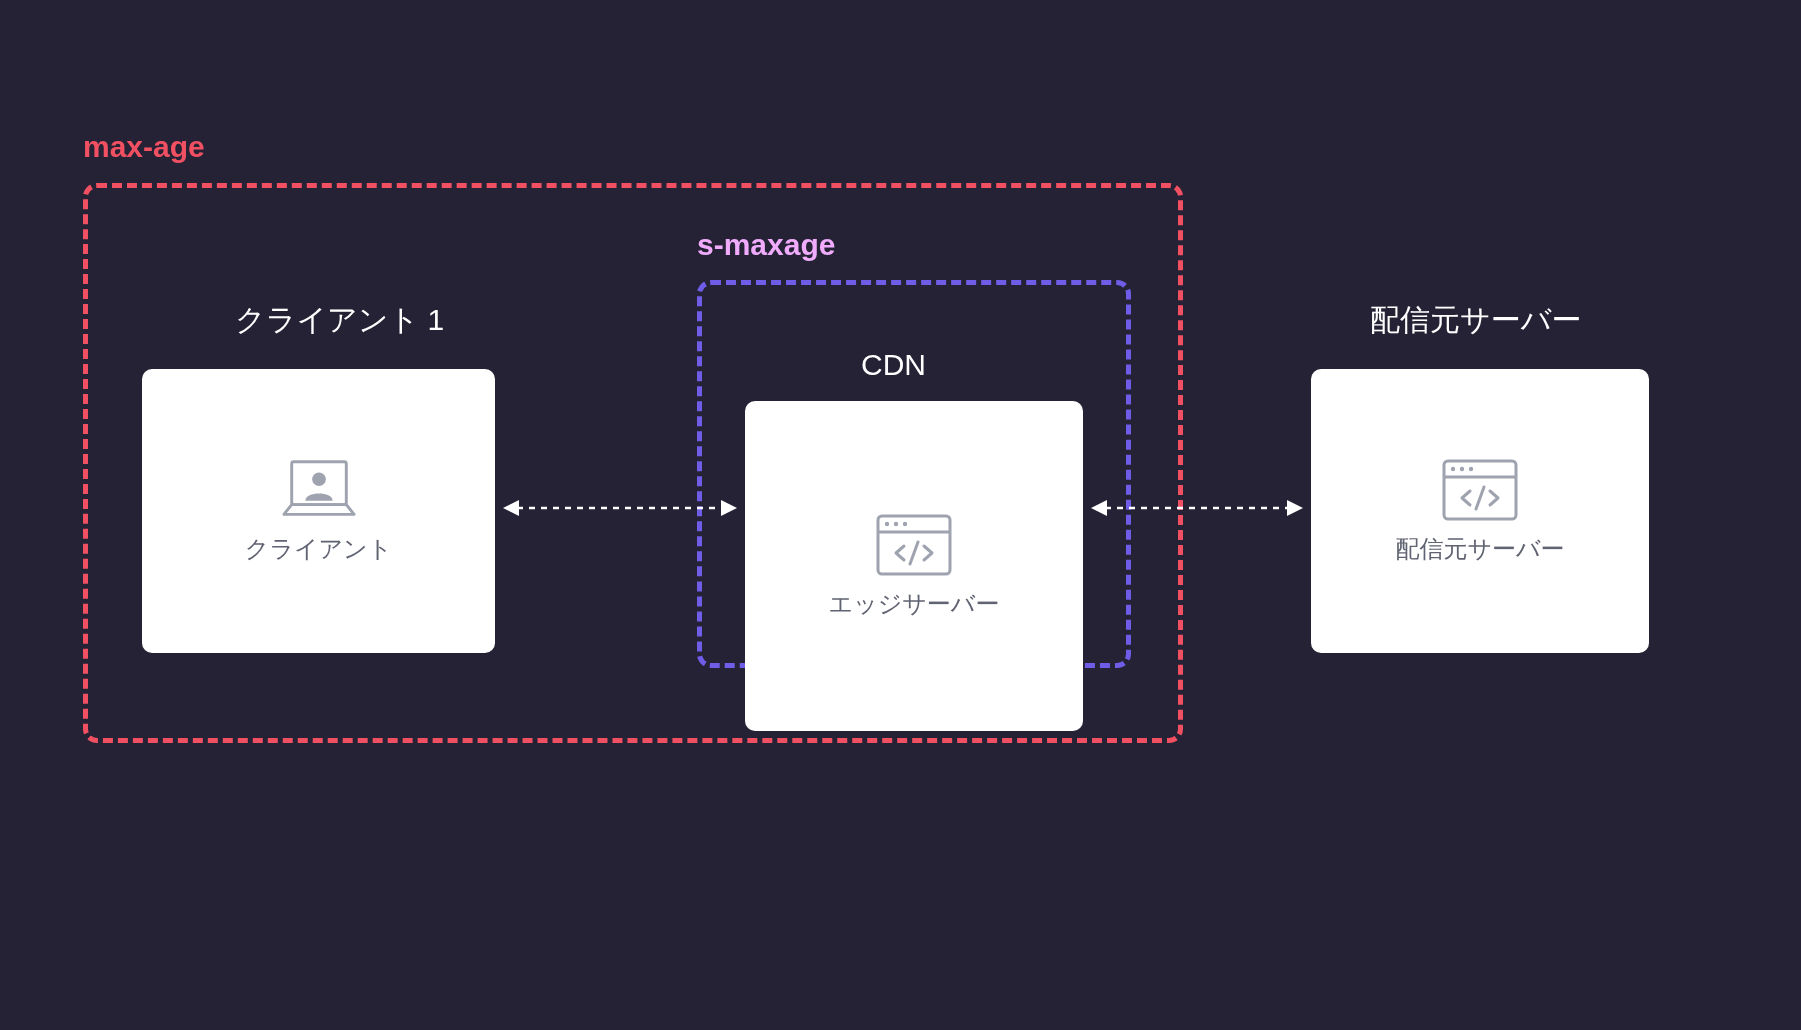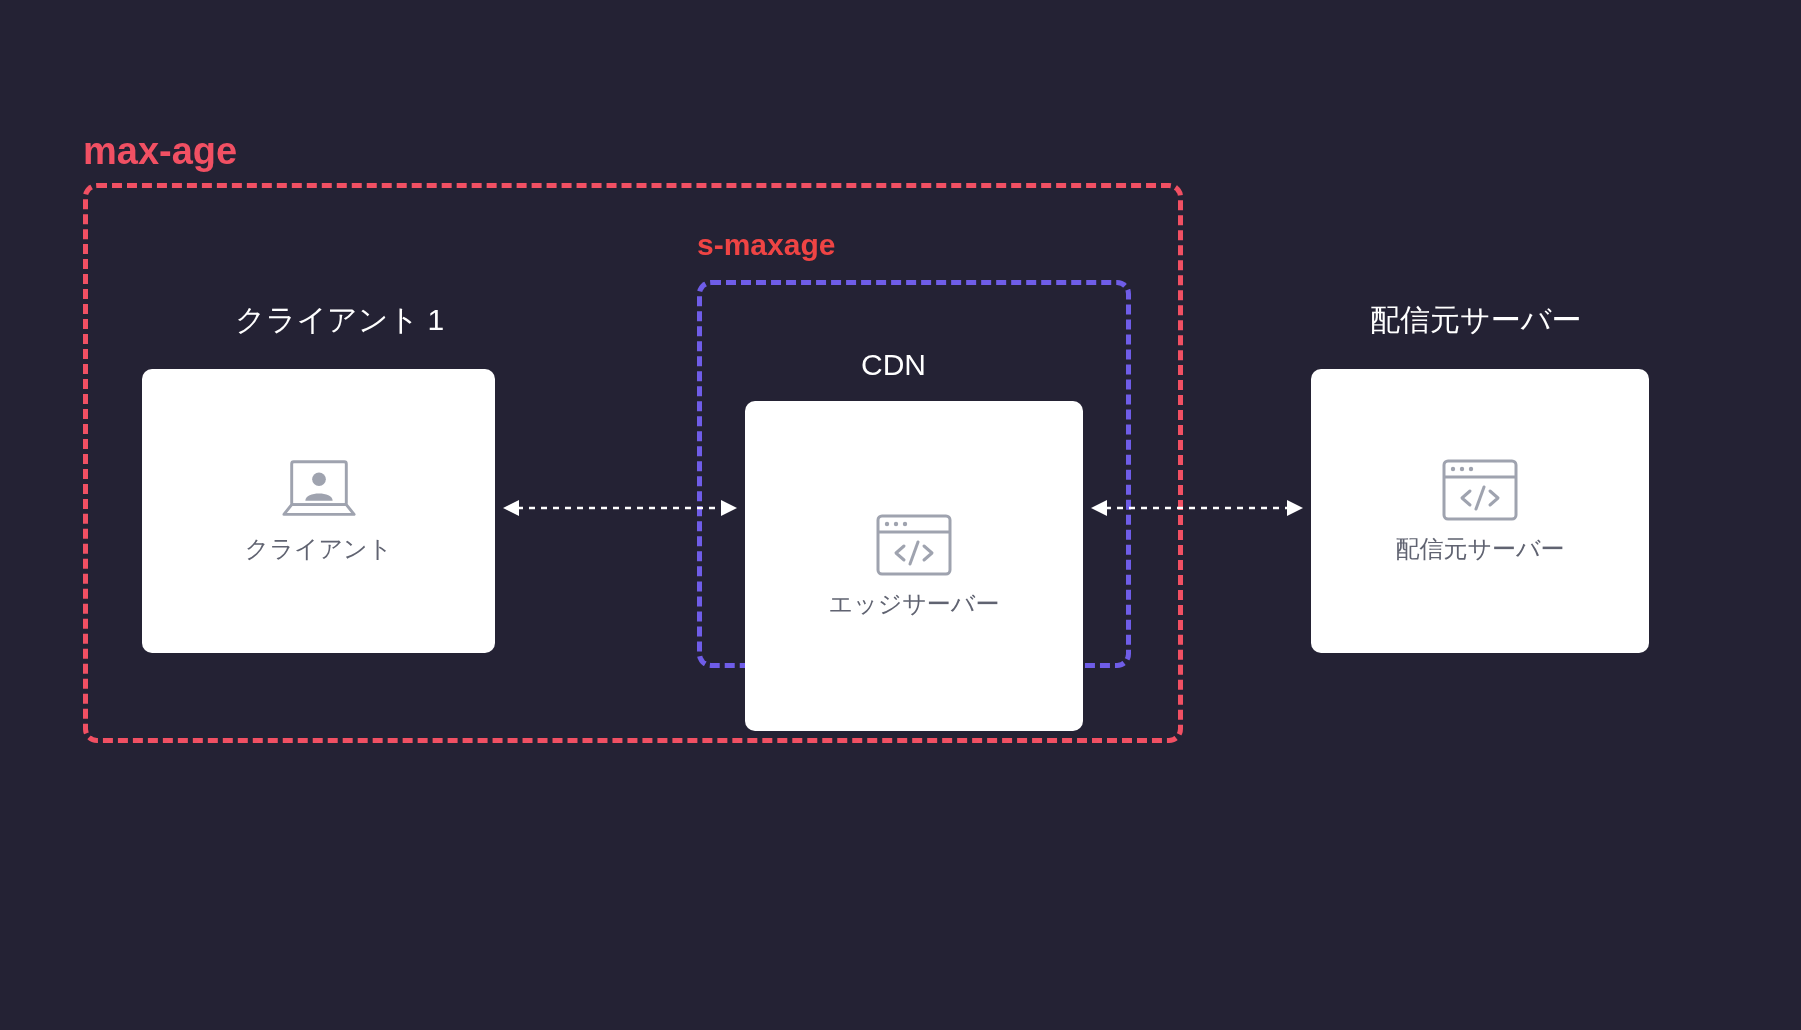--- a/index.html
+++ b/index.html
@@ -1,21 +1,21 @@
 <!DOCTYPE html>
 <html><head>
 <meta charset="utf-8">
 <style>
   html,body{margin:0;padding:0;background:#242234;width:1801px;height:1030px;overflow:hidden;font-family:-apple-system,BlinkMacSystemFont,"Segoe UI","Hiragino Sans","Helvetica Neue",Arial,sans-serif;}
   *{box-sizing:border-box;}
   .stage{position:relative;width:1801px;height:1030px;}
   .outer-box{position:absolute;left:83px;top:183px;width:1100px;height:560px;border:5px dashed #F15063;border-radius:14px;}
-  .outer-label{position:absolute;left:83px;top:130px;color:#F15063;font-size:38px;font-weight:700;}
+  .outer-label{position:absolute;left:83px;top:130px;color:#F15063;font-size:30px;font-weight:700;}
   .inner-box{position:absolute;left:697px;top:280px;width:434px;height:388px;border:5px dashed #6F5DE8;border-radius:14px;}
-  .inner-label{position:absolute;left:697px;top:228px;color:#ef4444;font-size:30px;font-weight:700;}
+  .inner-label{position:absolute;left:697px;top:228px;color:#f0abfc;font-size:30px;font-weight:700;}
   .block-label{position:absolute;color:#ffffff;font-size:30px;font-weight:400;text-align:left;white-space:nowrap;}
   .card{position:absolute;background:#ffffff;border-radius:10px;display:flex;flex-direction:column;align-items:center;justify-content:center;gap:6px;}
   .card .icon{width:78px;height:66px;}
   .card .caption{color:#606371;font-size:24px;font-weight:400;white-space:nowrap;}
   .browser-icon{width:80px;height:66px;}
   .arrow{position:absolute;top:496px;height:24px;}
   .arrow svg{width:100%;height:100%;display:block;}
 </style>
 </head>
 <body>

